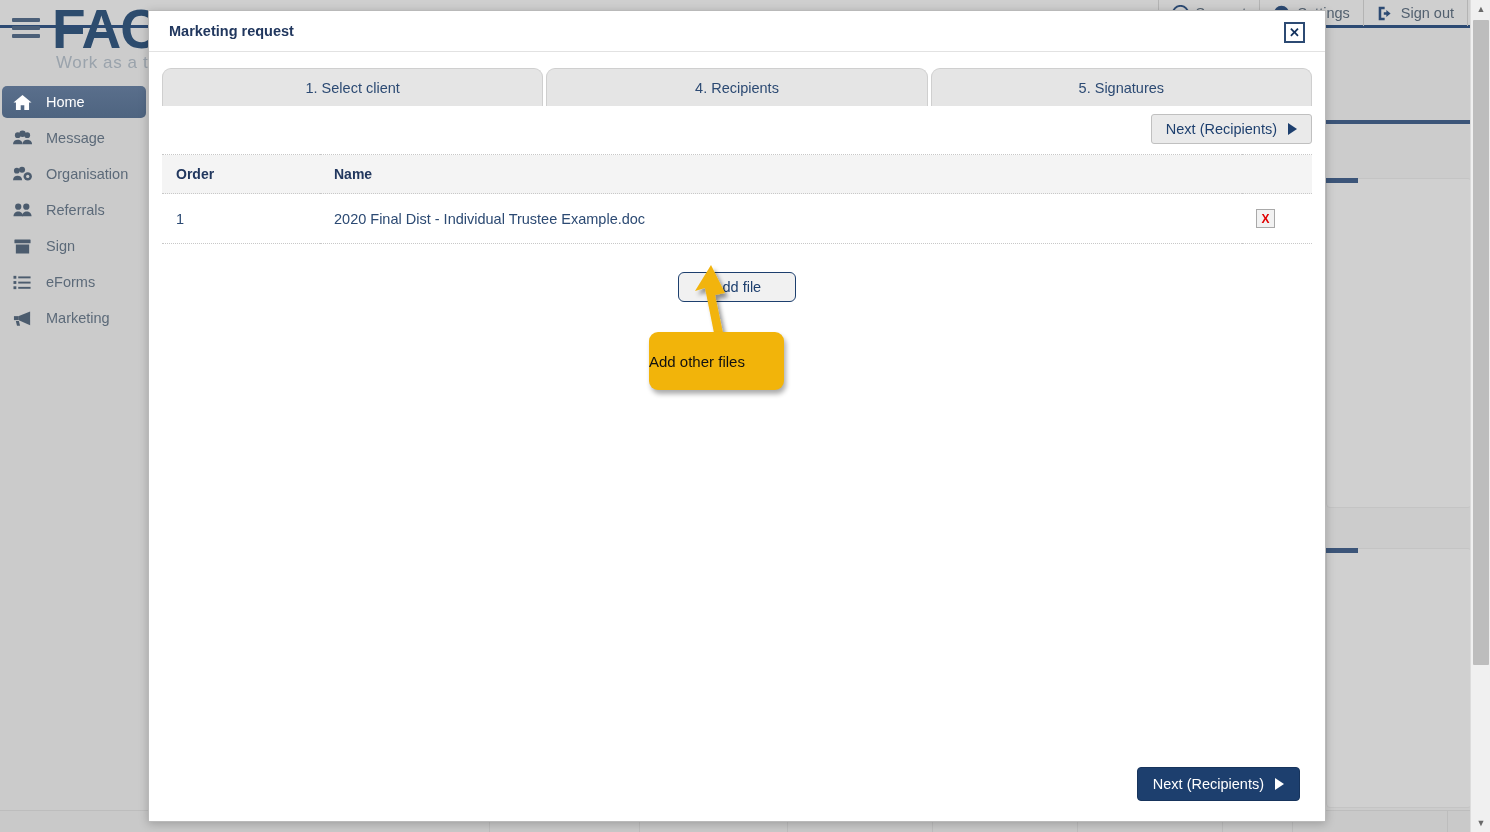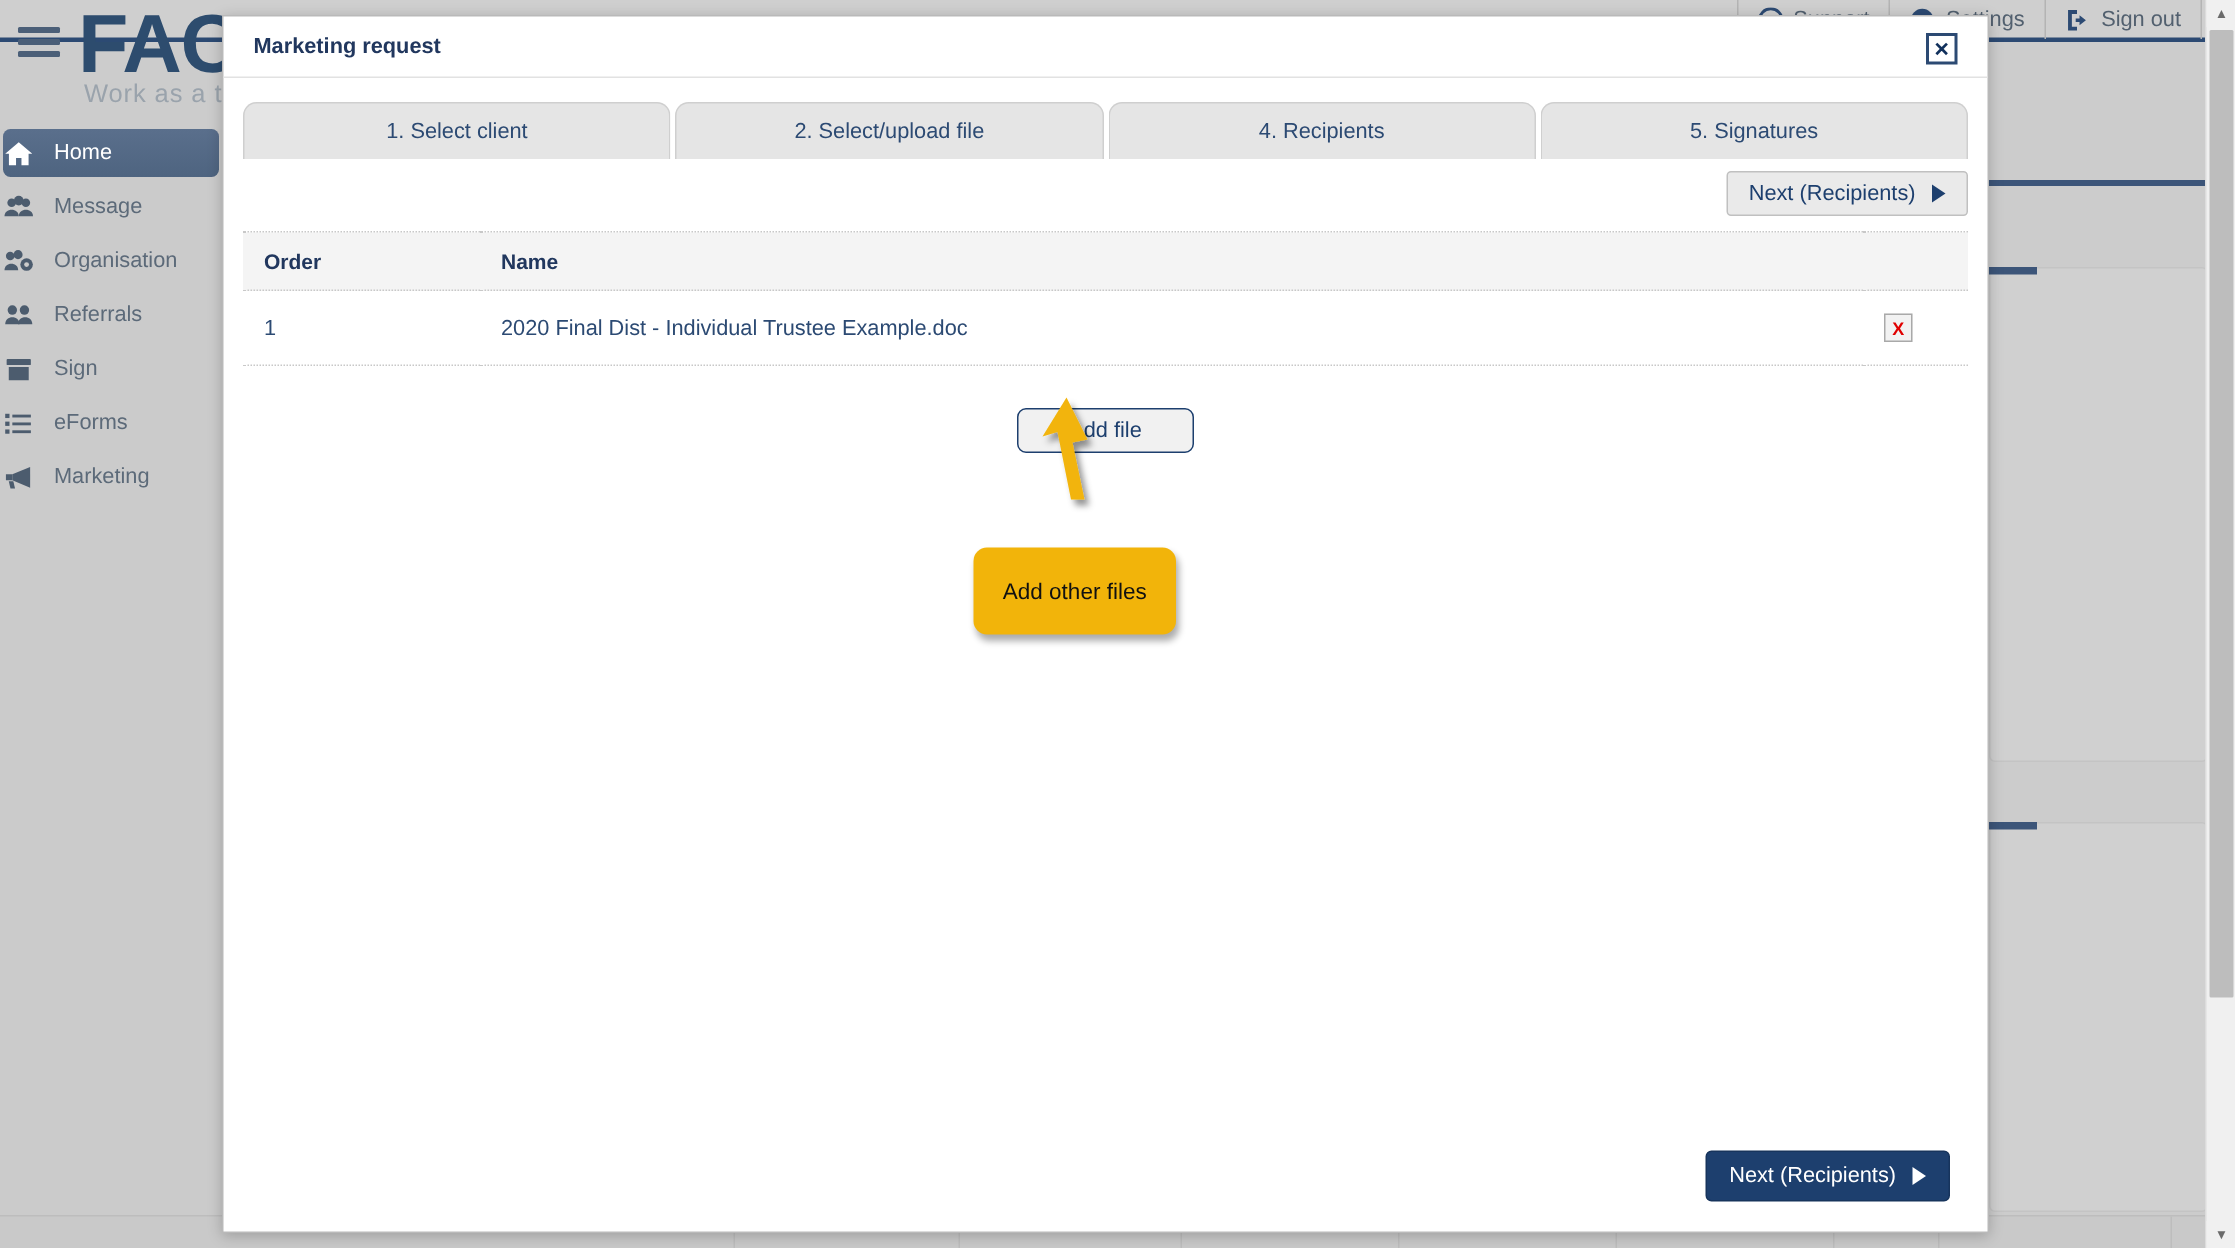--- a/index.html
+++ b/index.html
@@ -57,21 +57,21 @@
     font-size: 17px; color: #9aa3ac; letter-spacing: 0.6px;
   }
 
   
   #sidebar {
     position: absolute; left: 0; top: 86px; width: 150px; height: 746px;
     background: #cbcbcb;
   }
   .nav-item {
     position: relative; display: flex; align-items: center;
-    height: 32px; margin: 0 4px 0 2px; 
+    height: 32px; margin: 0 4px 0 2px; padding-left: 10px;
     color: #5c6a79; font-size: 14.5px; border-radius: 5px;
     gap: 12px;
   }
   .nav-item.active {
     background: linear-gradient(180deg,#5a6f8c 0%, #4e6480 100%);
     color: #ffffff;
   }
   .nav-item.active .nav-ico { color: #ffffff; }
   .nav-ico { width: 22px; height: 20px; color: #4c5c6e; flex: none; display:flex; align-items:center; }
   .nav-ico svg { display:block; }
@@ -203,22 +203,22 @@
   }
 
   
   #callout-layer { position: absolute; left: 0; top: 0; width: 1178px; height: 812px;
                    pointer-events: none; z-index: 40; }
   #callout-box {
     position: absolute; left: 500px; top: 321px;
     width: 135px; height: 58px;
     background: #f2b40a; border-radius: 9px;
     box-shadow: 2px 4px 5px rgba(0,0,0,0.33);
-    display: flex; align-items: center; justify-content: center;
-    color: #111111; font-size: 15px; margin-top: 33px;
+    display: flex; align-items: center; 
+    color: #111111; font-size: 15px;
   }
 
   
   #next-bottom-wrap {
     position: absolute; right: 25px; bottom: 20px;
   }
   .btn-next-dark {
     display: inline-flex; align-items: center; gap: 11px;
     background: #1d3f6e; border: 1px solid #17345c; border-radius: 4px;
     color: #ffffff; font-size: 14.5px;
@@ -401,23 +401,20 @@
 <div id="modal">
 
   <div id="modal-header">
     <div id="modal-title">Marketing request</div>
     <div id="modal-close">✕</div>
   </div>
 
   <div id="tabs">
     <div class="tab">
       <span class="tab-label">1. Select client</span>
-    </div>
-    <div class="tab">
-      <span class="tab-label">2. Select/upload file</span>
     </div>
     <div class="tab">
       <span class="tab-label">4. Recipients</span>
     </div>
     <div class="tab">
       <span class="tab-label">5. Signatures</span>
     </div>
   </div>
 
   <div id="content">

